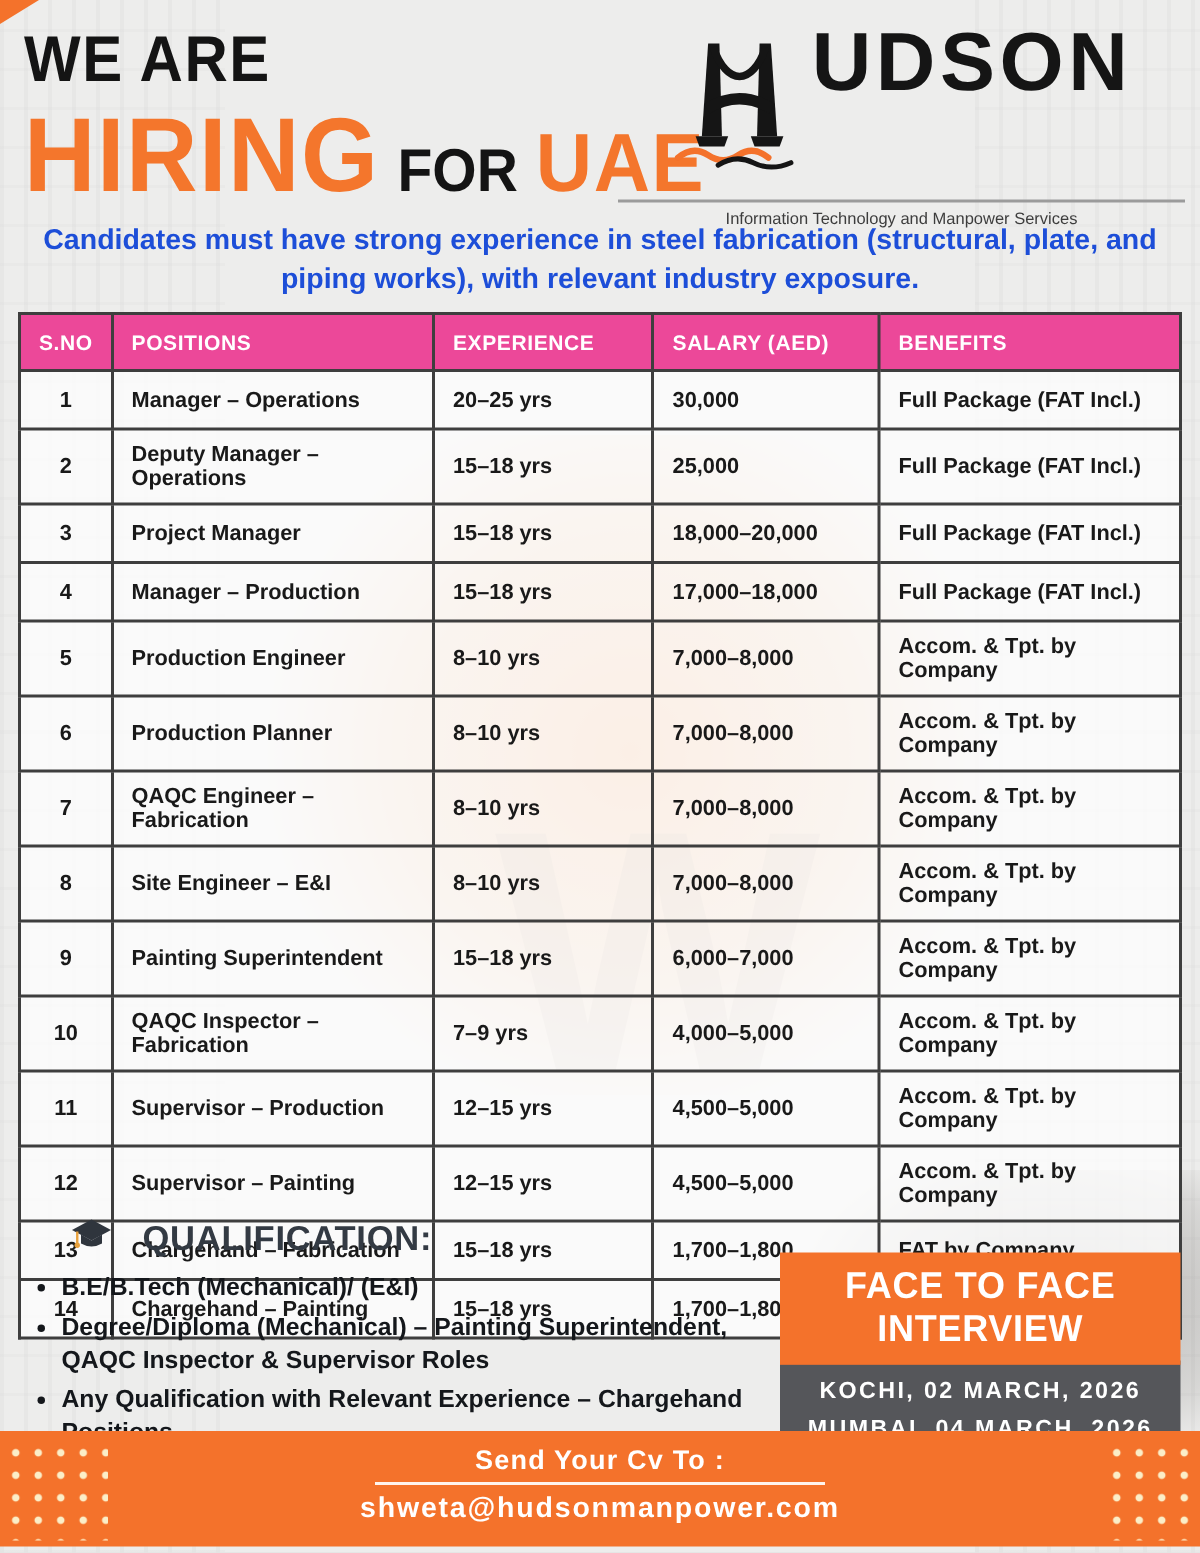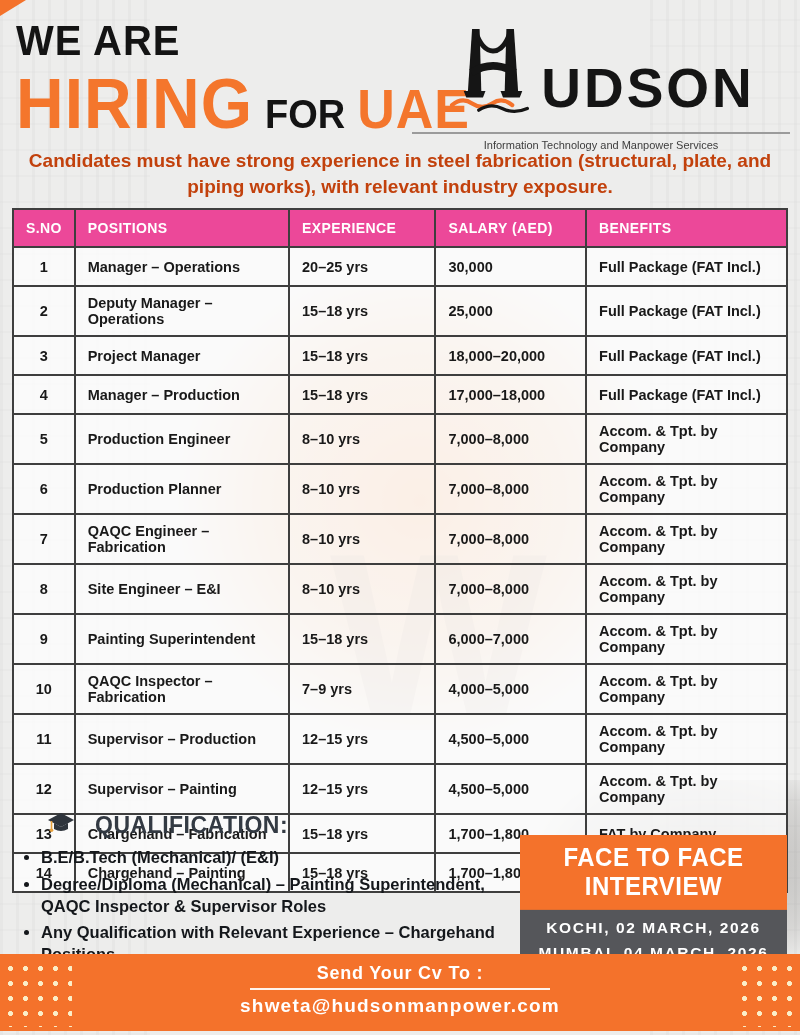--- a/index.html
+++ b/index.html
@@ -25,26 +25,26 @@
   
   .title-block { position:absolute; left:16px; top:16px; width:380px; }
   .title-we { font-size:40px; font-weight:900; color:#141414; letter-spacing:1px;
     transform:scaleY(1.08); transform-origin:left top; }
   .title-line2 { display:flex; align-items:baseline; gap:12px; margin-top:2px;
     transform:scaleY(1.06); transform-origin:left top; }
   .title-hiring { font-size:66px; font-weight:900; color:#F4762C; letter-spacing:1px; }
   .title-for { font-size:38px; font-weight:900; color:#141414; }
   .title-uae { font-size:52px; font-weight:900; color:#F4762C; letter-spacing:1px; }
   .logo-block { position:absolute; left:412px; top:14px; width:378px; text-align:center; }
-  .logo-row { display:flex; align-items:flex-end; justify-content:center; gap:2px; }
+  .logo-row { display:flex; justify-content:center; gap:2px; }
   .logo-text { font-size:55px; font-weight:bold; color:#151515; letter-spacing:3px; line-height:1; padding-bottom:14px;}
   .logo-divider { height:2px; background:#9b9b9b; margin-top:2px; }
   .logo-tagline { font-size:11px; color:#3d3d3d; margin-top:5px; }
   .intro { position:absolute; left:28px; top:148px; width:744px; text-align:center;
-    font-size:19px; font-weight:bold; color:#c2410c; line-height:1.38; }
+    font-size:19px; font-weight:bold; color:#1d4ed8; line-height:1.38; }
   
   table.jobs { position:absolute; left:12px; top:208px; width:776px; border-collapse:collapse;
     font-size:14.5px; }
   table.jobs th, table.jobs td { border:2px solid #3E3E3E; padding:8px 8px 8px 12px; font-weight:bold; }
   table.jobs th { background:#ec4899; color:#fff; font-size:14px; text-align:left; height:38px; letter-spacing:.4px; }
   table.jobs td { background:rgba(252,252,252,.82); color:#191919; height:39px; }
   table.jobs th.c-sno, table.jobs td.c-sno { text-align:center; padding:8px 4px; }
   .c-sno { width:62px; } .c-pos { width:216px; } .c-exp { width:147px; } .c-sal { width:152px; } .c-ben { width:203px; }
   
   .qual { position:absolute; left:14px; top:812px; width:500px; }

